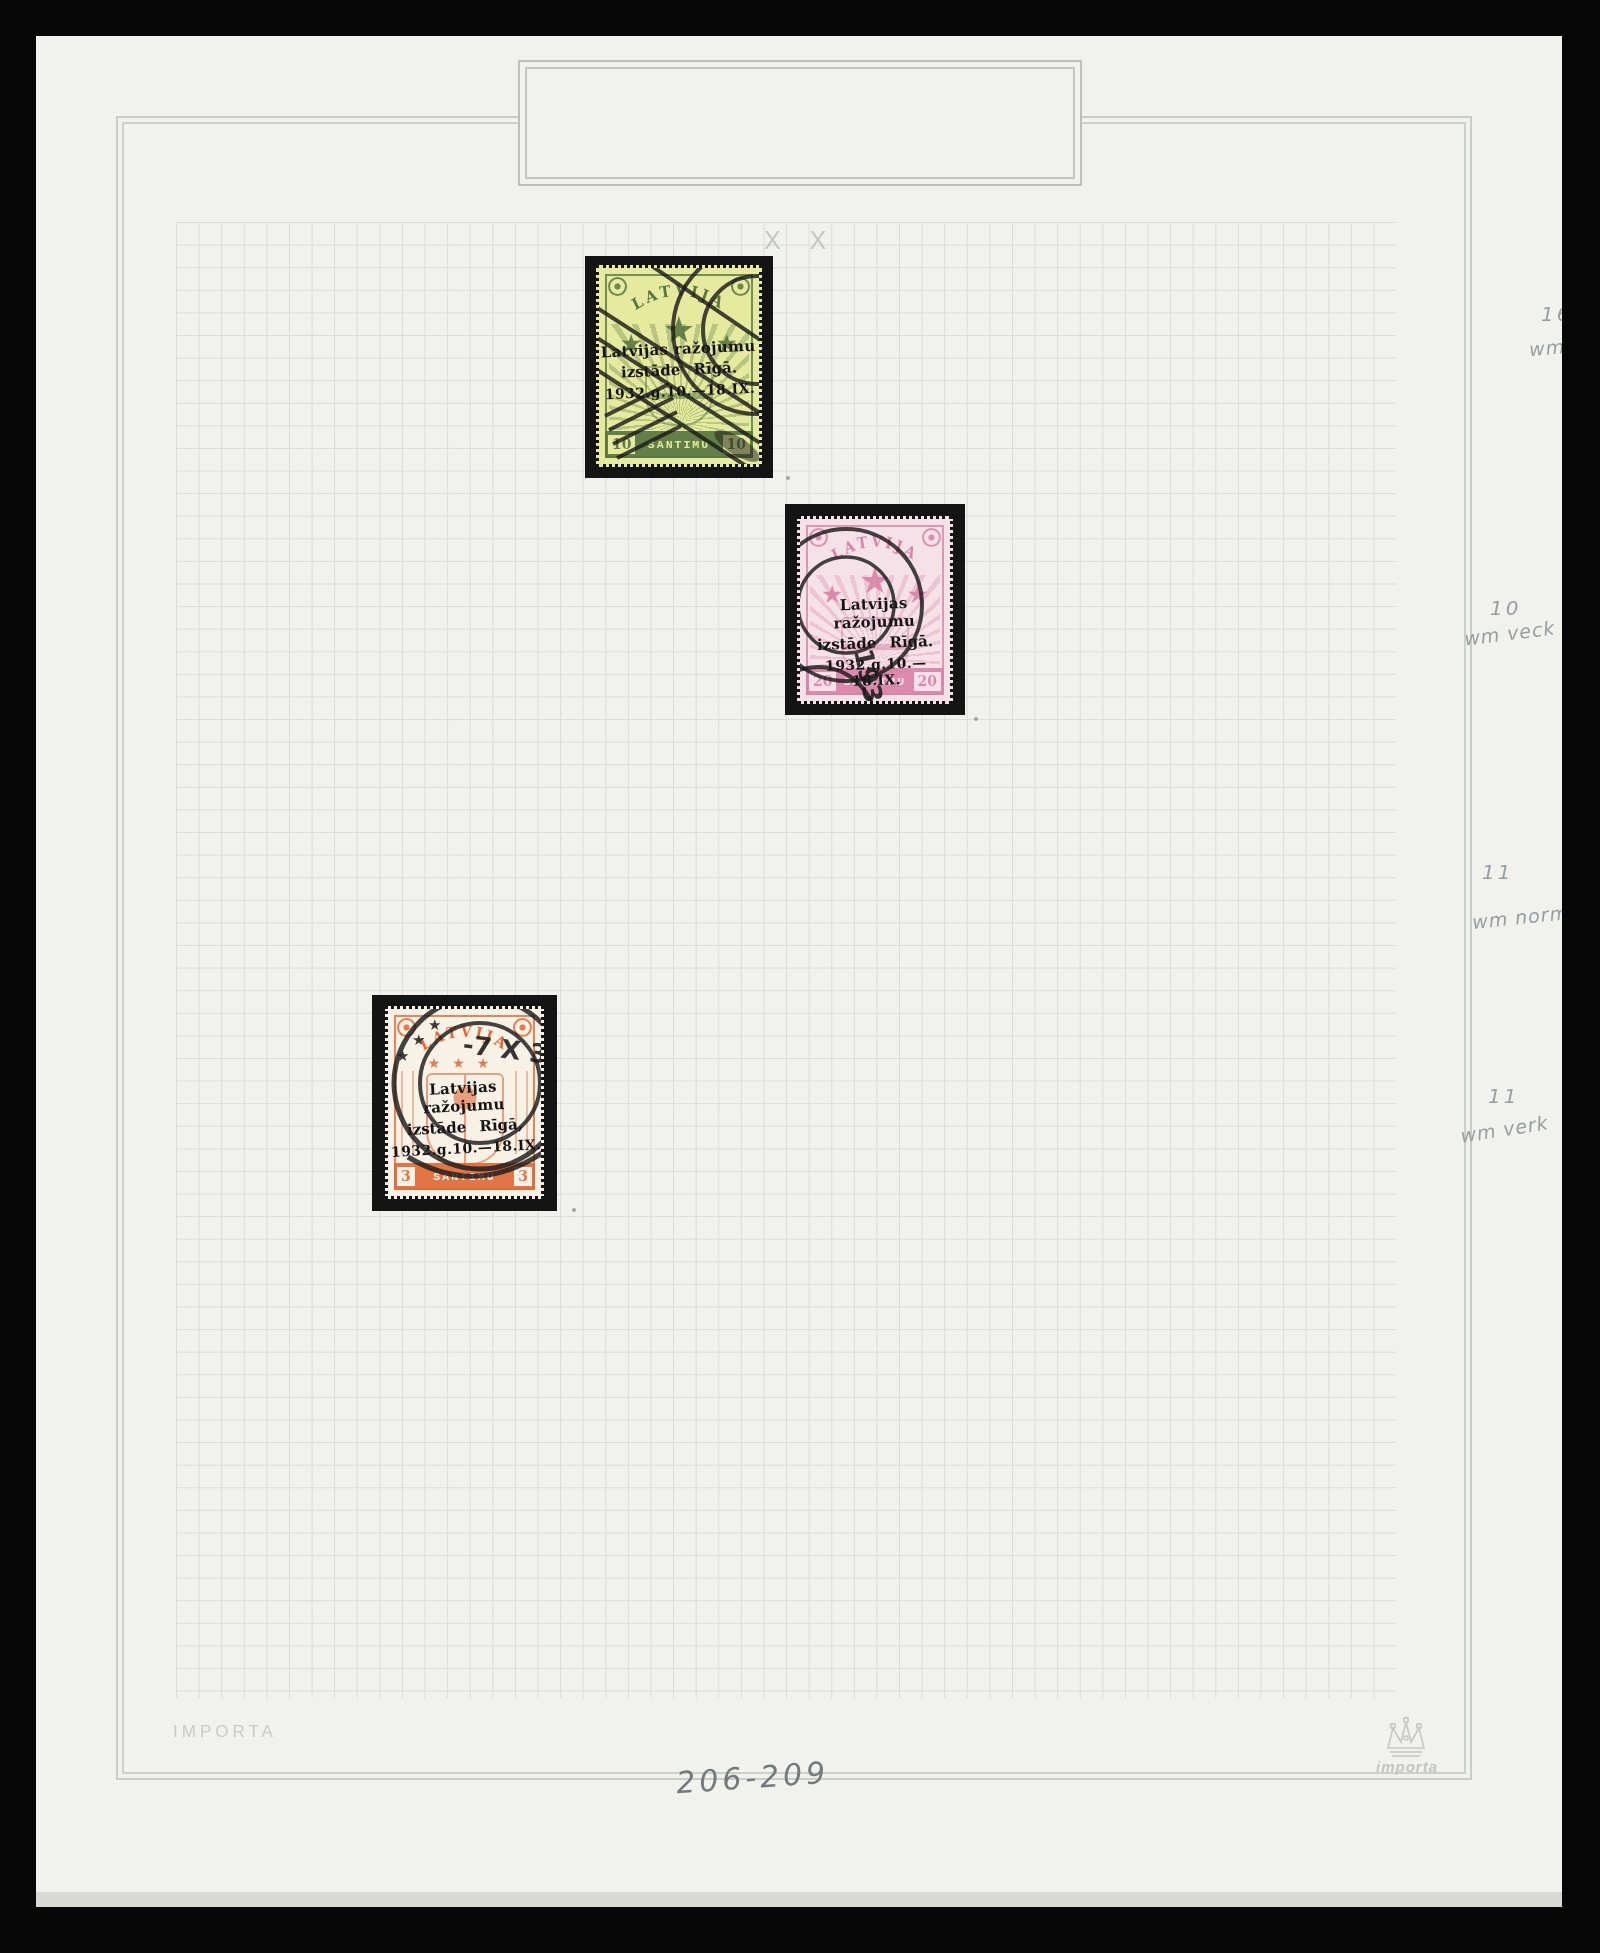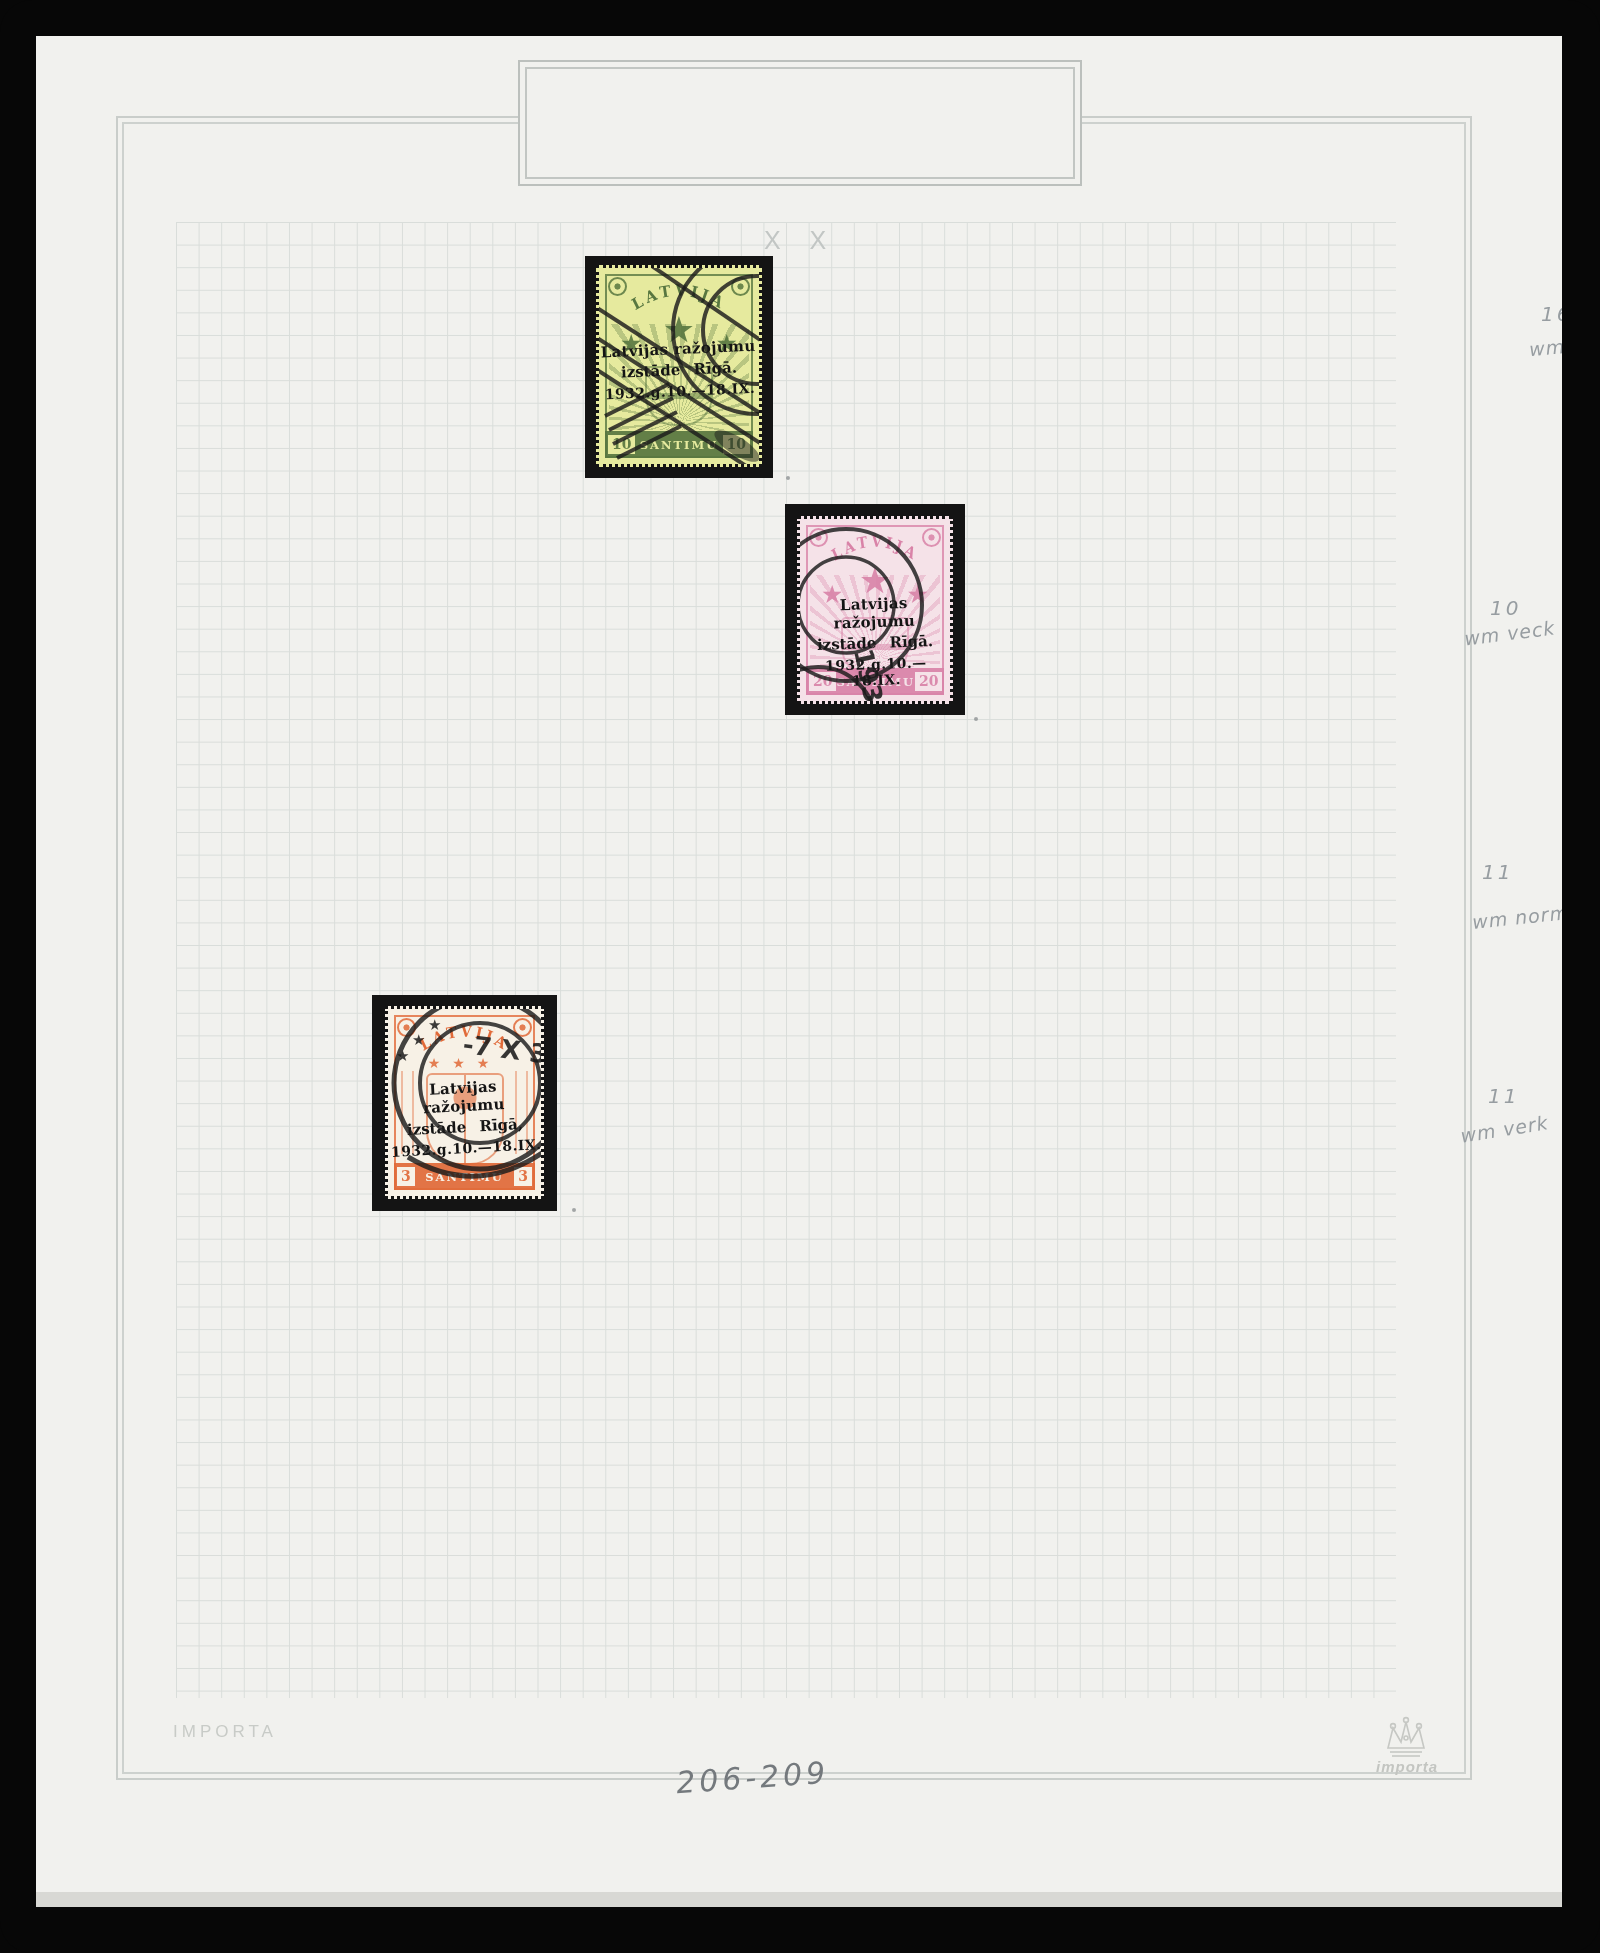--- a/index.html
+++ b/index.html
@@ -59,21 +59,21 @@
   .rays{position:absolute;left:10px;right:10px;top:56px;bottom:34px;opacity:.32;
         background:repeating-conic-gradient(from -62deg at 50% 92%,var(--ink) 0deg 3deg,transparent 3deg 9deg);}
   .emblem{position:absolute;left:50%;top:98px;transform:translateX(-50%);width:64px;height:56px;
           border:2px solid var(--ink);border-radius:5px 5px 30px 30px;opacity:.5;
           background:linear-gradient(transparent 45%,var(--ink) 45% 55%,transparent 55%);}
   .band{position:absolute;left:6px;right:6px;bottom:6px;height:27px;background:var(--ink);
         opacity:.92;display:flex;align-items:center;justify-content:space-between;
         padding:0 3px;box-sizing:border-box;font-family:"DejaVu Serif",serif;}
   .band .val{background:var(--paper);color:var(--ink);font-weight:bold;font-size:14px;
              padding:1px 4px;line-height:1.2;}
-  .band .den{color:var(--paper);font-weight:bold;font-size:11.5px;letter-spacing:2px;}
+  .band .den{color:var(--paper);font-weight:bold;font-size:11.5px;letter-spacing:2px;font-family:Liberation Mono, monospace;}
 
   
   .stars-row{position:absolute;top:46px;width:100%;text-align:center;color:var(--ink);
              font-size:14px;letter-spacing:12px;opacity:.85;}
   .shield3{position:absolute;left:50%;top:64px;transform:translateX(-50%);width:74px;height:88px;
            border:2px solid var(--ink);border-radius:6px 6px 34px 34px;opacity:.6;
            background:radial-gradient(circle at 50% 26%,var(--ink) 11px,transparent 12px),
                       linear-gradient(90deg,transparent 48%,var(--ink) 48% 52%,transparent 52%);}
   .orn{position:absolute;top:62px;bottom:42px;width:9px;opacity:.4;
        border-left:2px solid var(--ink);border-right:2px solid var(--ink);}

